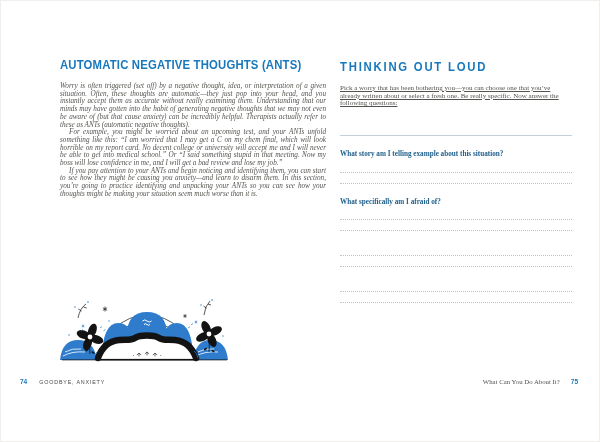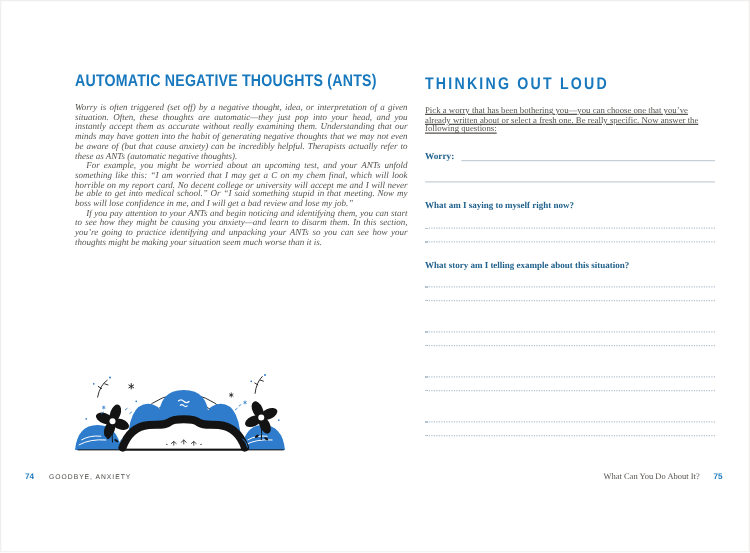--- a/index.html
+++ b/index.html
@@ -217,38 +217,30 @@
 
   <div class="footer-left">
     <span class="page-num">74</span>
     <span class="running-title-left">GOODBYE, ANXIETY</span>
   </div>
 
   <div class="page-right">
     <h2 class="heading">THINKING OUT LOUD</h2>
     <p class="intro">Pick a worry that has been bothering you—you can choose one that you’ve already written about or select a fresh one. Be really specific. Now answer the following questions:</p>
 
-    <div class="worry-row">
-      <span class="worry-label">Worry:</span>
-      <span class="worry-line"></span>
-    </div>
     <div class="worry-line2"></div>
 
     <div>
         <div class="qblock">
-          <div class="qlabel">What am I saying to myself right now?</div>
-          <div class="dotline"></div>
-          <div class="dotline"></div>
-        </div>
-        <div class="qblock">
           <div class="qlabel">What story am I telling example about this situation?</div>
           <div class="dotline"></div>
           <div class="dotline"></div>
         </div>
         <div class="qblock">
+          <div class="qlabel">What specifically am I afraid of?</div>
           <div class="dotline"></div>
           <div class="dotline"></div>
         </div>
         <div class="qblock">
           <div class="dotline"></div>
           <div class="dotline"></div>
         </div>
         <div class="qblock">
           <div class="dotline"></div>
           <div class="dotline"></div>

